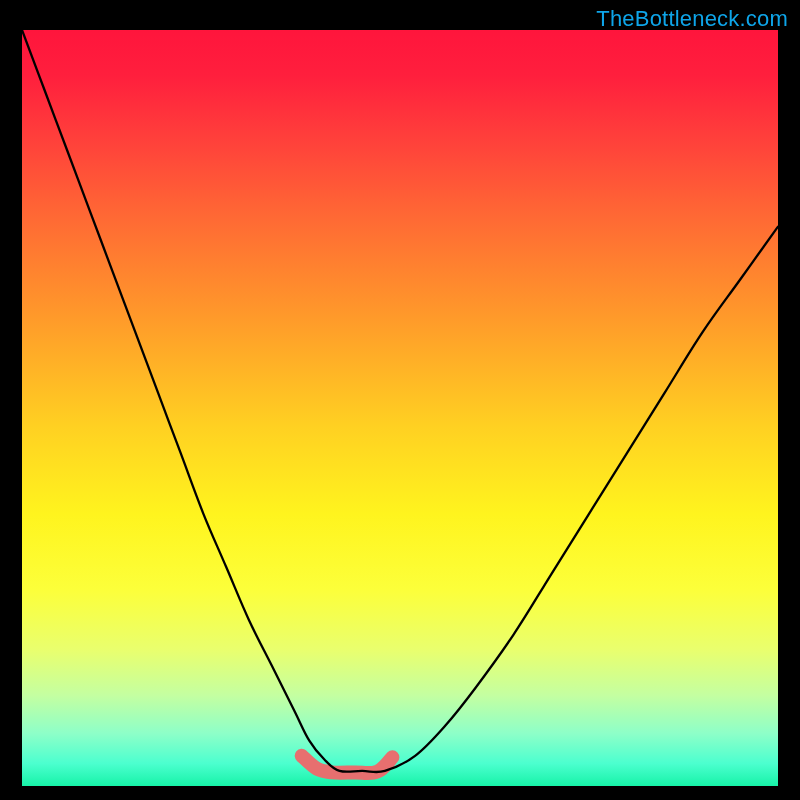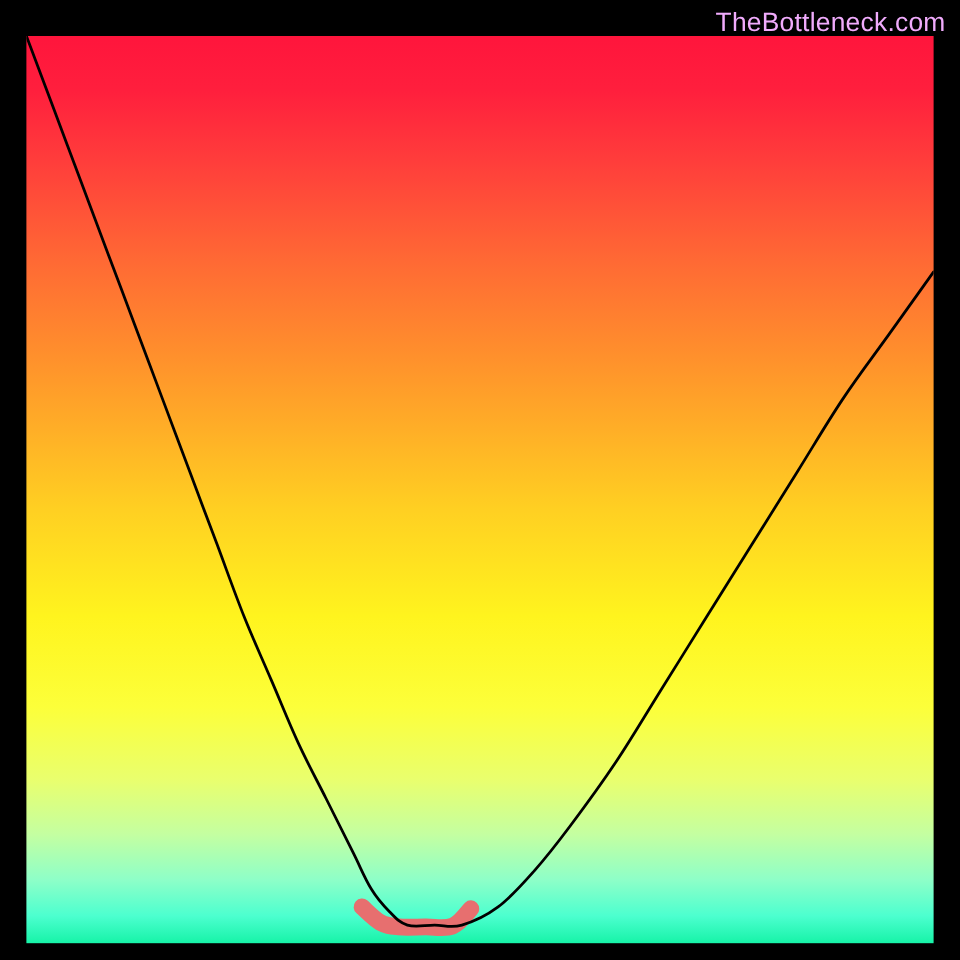--- a/index.html
+++ b/index.html
@@ -16,21 +16,21 @@
     height: 800px;
     background: #000;
   }
   .watermark {
     position: absolute;
     top: 6px;
     right: 12px;
     font-family: Arial, Helvetica, sans-serif;
     font-size: 22px;
     font-weight: 500;
-    color: #f0abfc;
+    color: #0ea5e9;
     letter-spacing: 0.2px;
     z-index: 10;
   }
   .plot-area {
     position: absolute;
     left: 22px;
     top: 30px;
     width: 756px;
     height: 756px;
     background: linear-gradient(to bottom,

